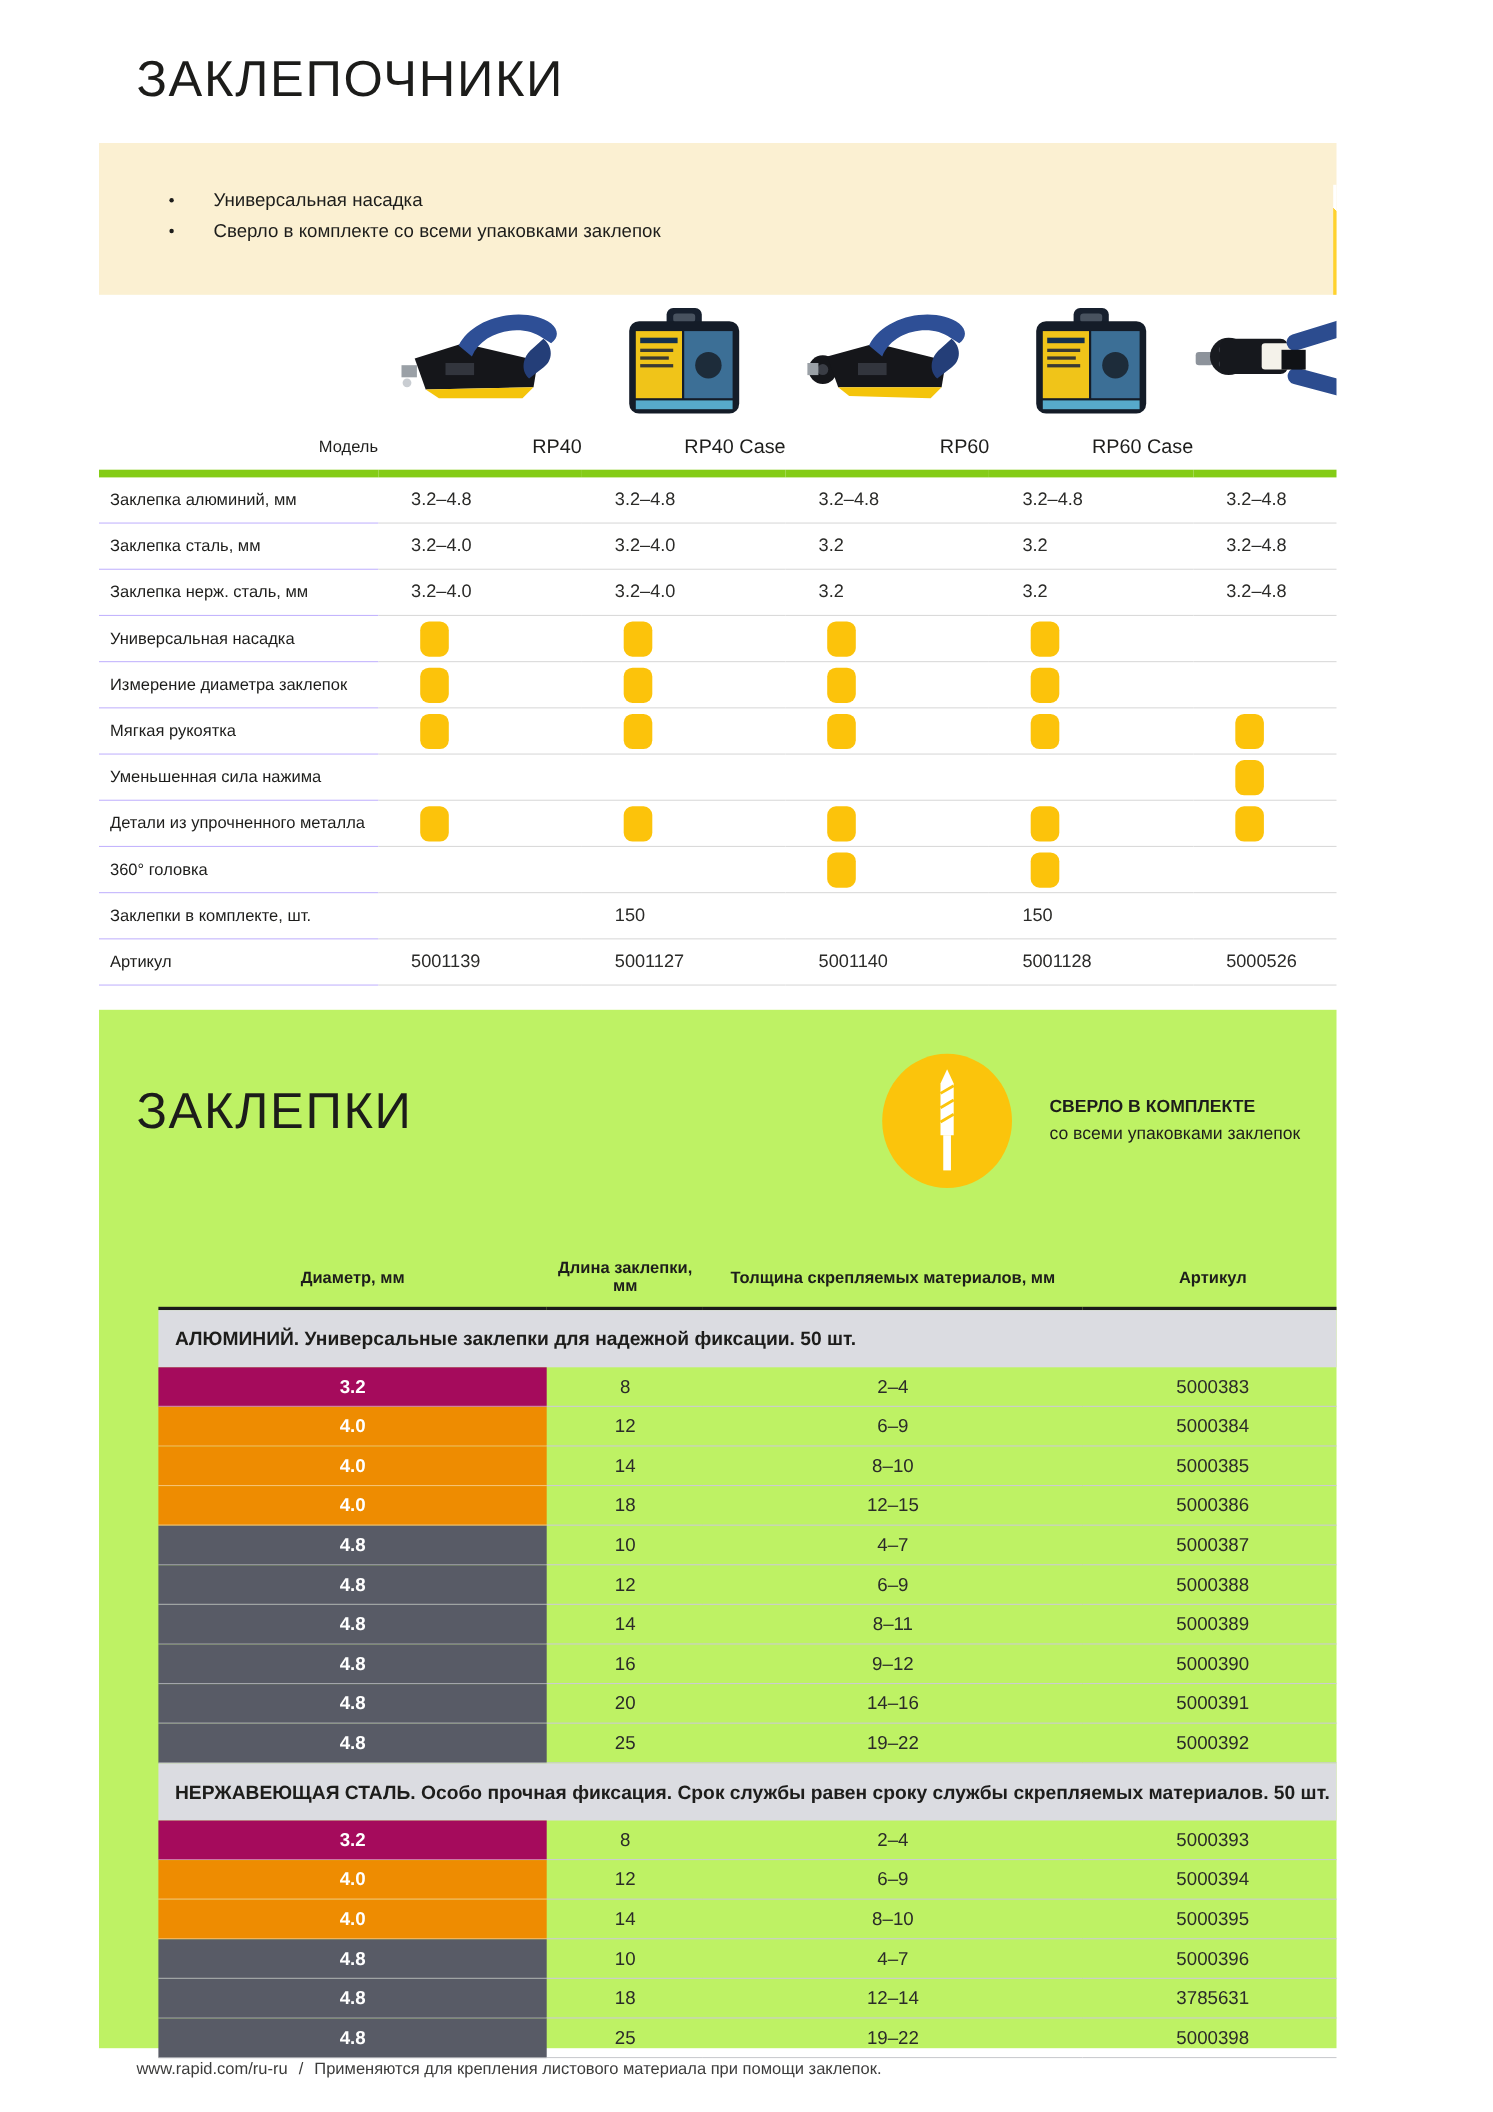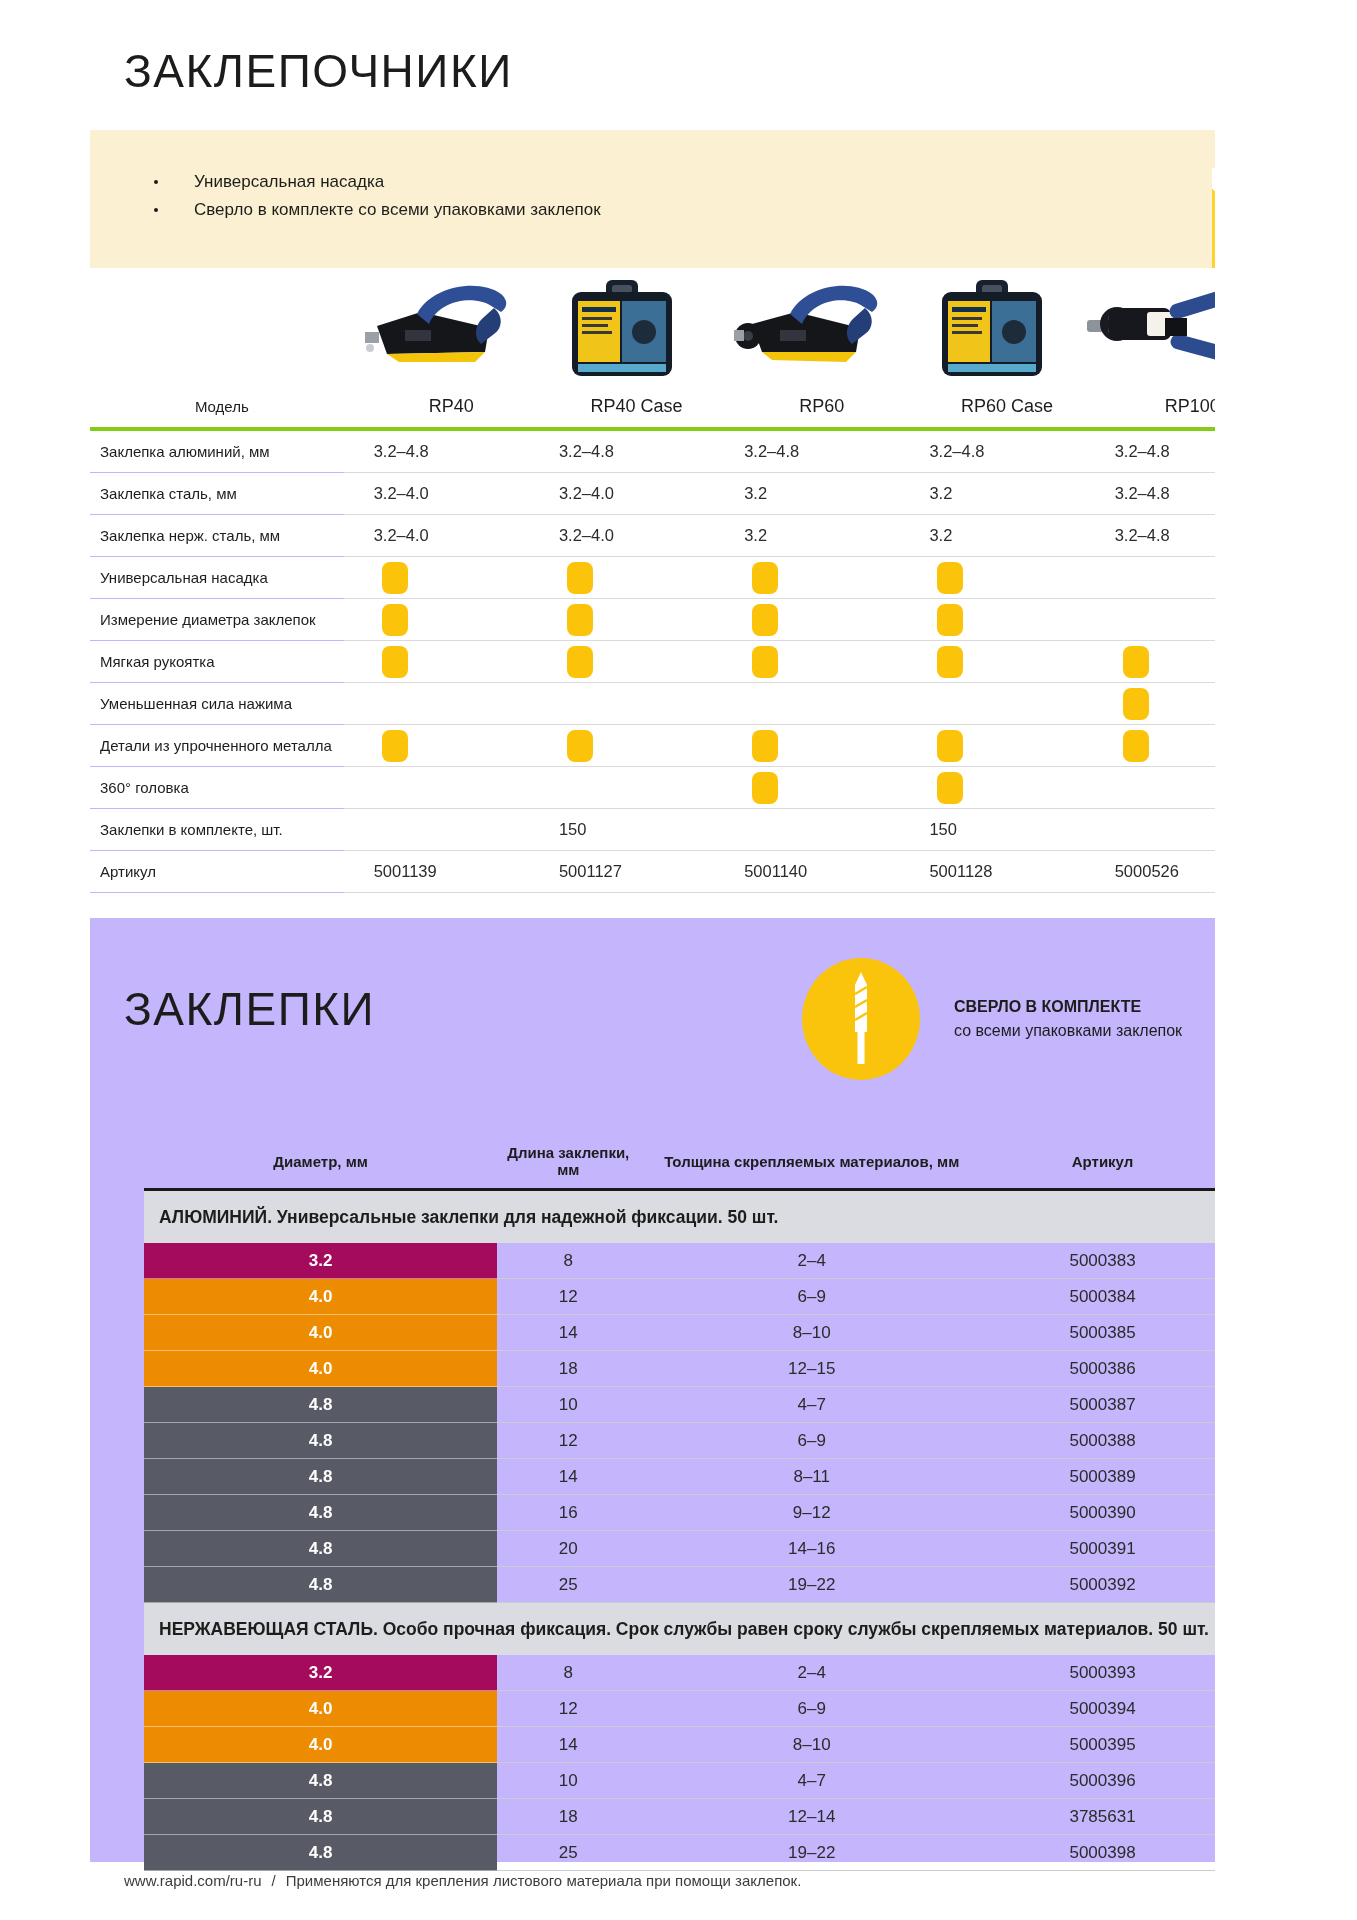--- a/index.html
+++ b/index.html
@@ -29,40 +29,40 @@
   }
   .products .spacer { width:21.5%; }
   .products .pcell { width:15.7%; display:flex; align-items:flex-end; justify-content:center; }
   
   table.riveters {
     position:absolute; left:90px; top:386px; width:1180px;
     border-collapse:separate; border-spacing:0; table-layout:fixed;
   }
   .riveters th, .riveters td { height:41px; padding:0; vertical-align:middle; }
   .riveters thead th {
-    border-bottom:4px solid #84cc16; text-align:center; font-weight:normal;
+    border-bottom:7px solid #84cc16; text-align:right; font-weight:normal;
   }
   .riveters thead th.mod { padding-left:10px; font-size:15px; }
   .riveters thead th.mname { padding-left:30px; font-size:18px; color:#1d1d1b; }
   .riveters tbody th.rowlab {
     text-align:left; padding-left:10px; font-size:15px; font-weight:normal;
     border-bottom:1px solid #c4b5fd;
   }
   .riveters tbody td {
     text-align:left; padding-left:30px; font-size:16.5px; color:#2b2b29;
     border-bottom:1px solid #dadada;
   }
   .chk {
     display:inline-block; width:26px; height:32px; border-radius:8px;
     background:#FCC30B; margin-left:8px; vertical-align:middle;
   }
   
   .rivets-section {
     position:absolute; left:90px; top:918px; width:1180px; height:944px;
-    background:#c4b5fd;
+    background:#bef264;
   }
   .rivets-title {
     position:absolute; left:34px; top:64px; margin:0;
     font-size:46px; font-weight:300; letter-spacing:1.5px; color:#1c1c1a;
   }
   .drill-badge { position:absolute; left:712px; top:40px; display:flex; align-items:center; }
   .badge-circle {
     width:118px; height:122px; border-radius:50%; background:#FBC40C;
     display:flex; align-items:center; justify-content:center; flex:0 0 auto;
   }

